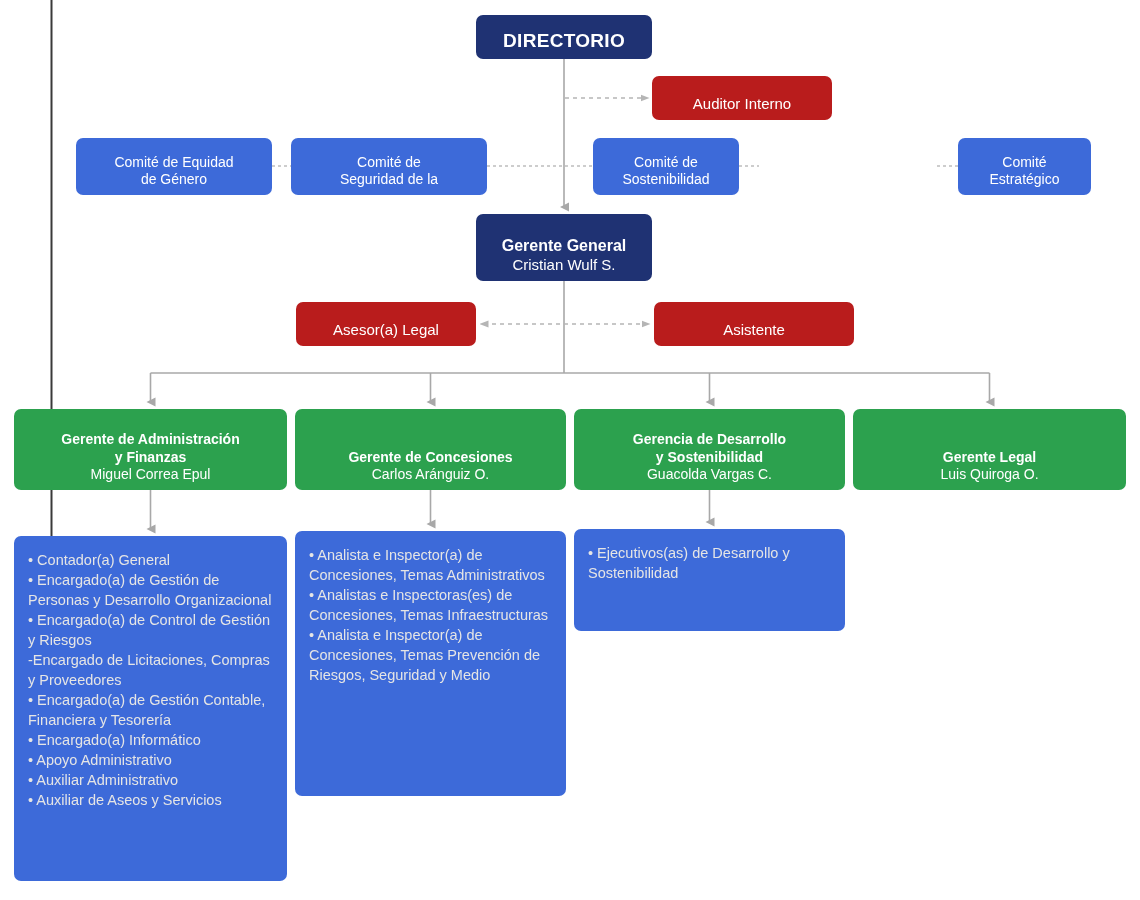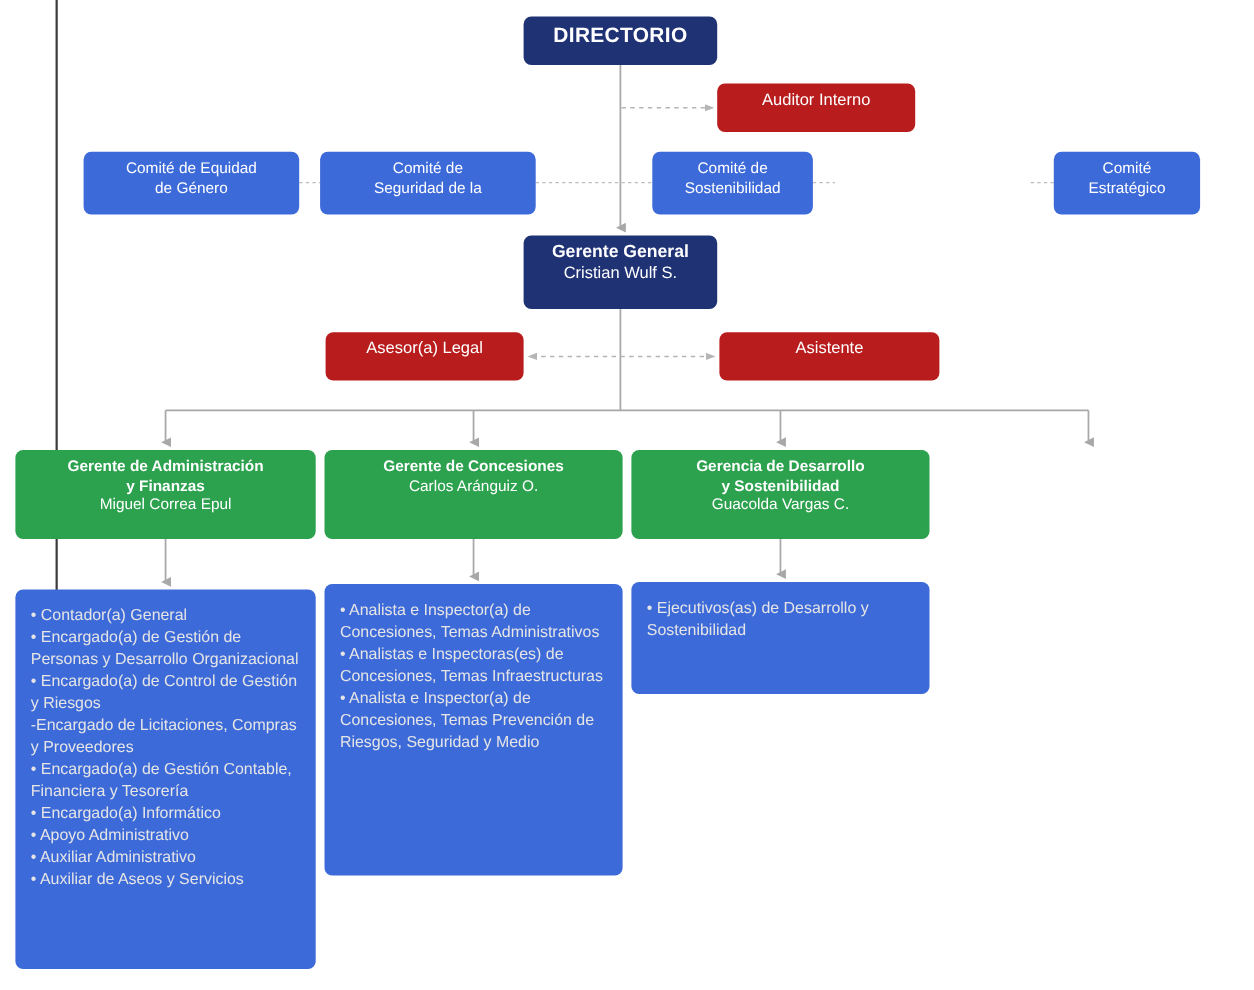--- a/index.html
+++ b/index.html
@@ -30,21 +30,21 @@
   }
   
   .node {
     position: absolute;
     box-sizing: border-box;
     border-radius: 7px;
     color: #ffffff;
     display: flex;
     flex-direction: column;
     align-items: center;
-    justify-content: flex-start;
+    justify-content: flex-end;
     text-align: center;
     line-height: 1.26;
     padding: 6px 10px;
     z-index: 3;
   }
   .node .title {
     font-weight: bold;
   }
   .node .person {
     font-weight: normal;
@@ -213,20 +213,24 @@
     <span class="title">y Finanzas</span>
     <span class="person">Miguel Correa Epul</span>
   </div>
 
   <div class="node n-green gerencia" id="node-ger-desarrollo">
     <span class="title">Gerencia de Desarrollo</span>
     <span class="title">y Sostenibilidad</span>
     <span class="person">Guacolda Vargas C.</span>
   </div>
 
+  <div class="node n-green gerencia" id="node-ger-legal">
+    <span class="title">Gerente Legal</span>
+    <span class="person">Luis Quiroga O.</span>
+  </div>
 
   <div class="listbox" id="list-admin">
       <span class="li">• Contador(a) General</span>
       <span class="li">• Encargado(a) de Gestión de Personas y Desarrollo Organizacional</span>
       <span class="li">• Encargado(a) de Control de Gestión y Riesgos</span>
       <span class="li">-Encargado de Licitaciones, Compras y Proveedores</span>
       <span class="li">• Encargado(a) de Gestión Contable, Financiera y Tesorería</span>
       <span class="li">• Encargado(a) Informático</span>
       <span class="li">• Apoyo Administrativo</span>
       <span class="li">• Auxiliar Administrativo</span>

